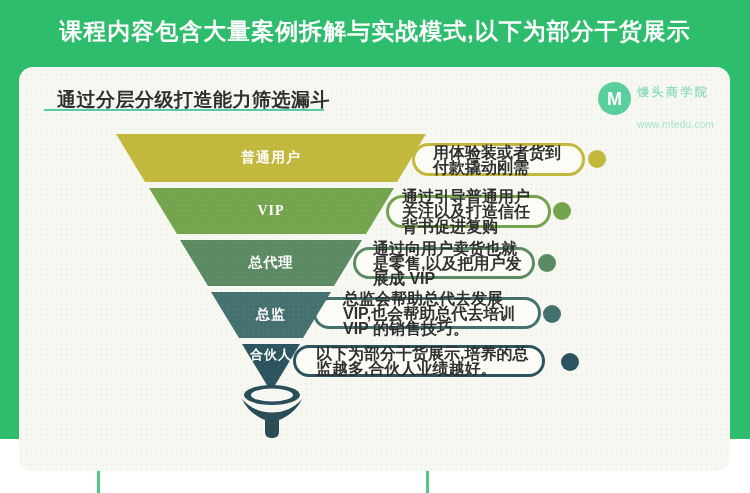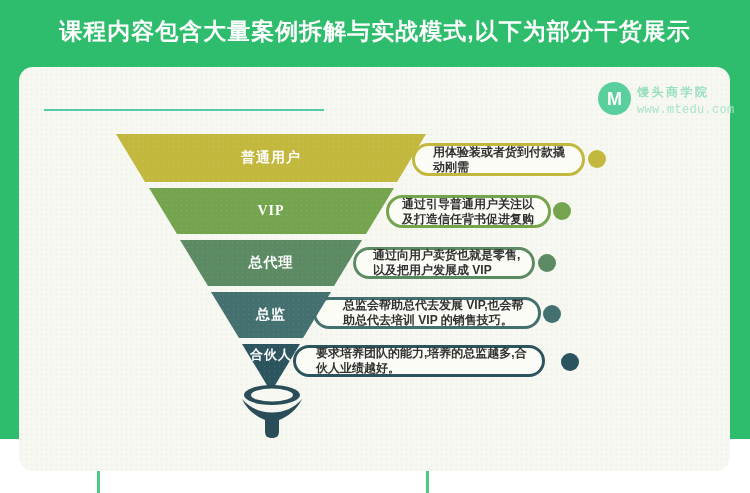--- a/index.html
+++ b/index.html
@@ -27,27 +27,27 @@
                 color:#2e2e2e; letter-spacing:0.5px; white-space:nowrap; }
   .title-underline { position:absolute; left:25px; top:42px; width:280px; height:2px; }
 
   
   .brand { position:absolute; left:579px; top:15px; display:flex; }
   .logo-circle { width:33px; height:33px; border-radius:50%; display:flex;
                  align-items:center; justify-content:center; }
   .logo-m { color:#ffffff; font-size:18px; font-weight:bold; line-height:1; }
   .brand-texts { margin-left:6px; padding-top:2px; }
   .brand-name { color:#98dfc0; font-size:12px; font-weight:bold; letter-spacing:2.5px; white-space:nowrap; }
-  .brand-url  { color:#a9e4cc; font-size:12px; letter-spacing:0.3px; margin-top:2px;font-family:Liberation Mono, monospace; }
+  .brand-url  { color:#a9e4cc; font-size:10px; letter-spacing:0.3px; margin-top:18px; }
 
   .diagram { position:absolute; inset:0; }
 
   
   .capsule { position:absolute; background:#fcfcf6; border:3px solid #888; border-radius:17px;
-             display:flex; align-items:center; font-size:12px; font-weight:bold; color:#303030;
+             display:flex; align-items:center; font-size:16px; font-weight:bold; color:#303030;
              line-height:15px; z-index:1; }
   .c1 { left:393px; top:76px;  width:173px; height:33px; padding:0 9px 0 18px; }
   .c2 { left:367px; top:128px; width:165px; height:33px; padding:0 9px 0 13px; }
   .c3 { left:334px; top:180px; width:182px; height:32px; padding:0 9px 0 17px; }
   .c4 { left:294px; top:230px; width:228px; height:32px; padding:0 9px 0 27px; }
   .c5 { left:274px; top:278px; width:252px; height:32px; padding:0 9px 0 20px; }
 
   
   .dot { position:absolute; width:18px; height:18px; border-radius:50%; z-index:1; }
   .d1 { left:569px; top:83px; } .d2 { left:534px; top:135px; } .d3 { left:519px; top:187px; }
@@ -82,20 +82,21 @@
 
   <div class="banner">
     <span class="banner-text">课程内容包含大量案例拆解与实战模式,以下为部分干货展示</span>
   </div>
 
   <div class="bline b1"></div>
   <div class="bline b2"></div>
 
   <div class="card">
 
+    <div class="page-title">通过分层分级打造能力筛选漏斗</div>
     <div class="title-underline" style="background: rgb(87, 201, 167);"></div>
 
     <div class="brand">
       <div class="logo-circle" style="background: rgb(88, 207, 156);">
         <span class="logo-m">M</span>
       </div>
       <div class="brand-texts">
         <div class="brand-name">馒头商学院</div>
         <div class="brand-url">www.mtedu.com</div>
       </div>
@@ -109,21 +110,21 @@
       <div class="capsule c2" style="border-color: rgb(116, 164, 78);">
         <span>通过引导普通用户关注以及打造信任背书促进复购</span>
       </div>
       <div class="capsule c3" style="border-color: rgb(91, 138, 99);">
         <span>通过向用户卖货也就是零售,以及把用户发展成 VIP</span>
       </div>
       <div class="capsule c4" style="border-color: rgb(68, 112, 111);">
         <span>总监会帮助总代去发展 VIP,也会帮助总代去培训 VIP 的销售技巧。</span>
       </div>
       <div class="capsule c5" style="border-color: rgb(44, 84, 95);">
-        <span>要求培养团队的能力,培养的总监越多,合伙人业绩越好。</span>
+        <span>以下为部分干货展示,培养的总监越多,合伙人业绩越好。</span>
       </div>
 
       <div class="dot d1" style="background: rgb(195, 184, 62);"></div>
       <div class="dot d2" style="background: rgb(116, 164, 78);"></div>
       <div class="dot d3" style="background: rgb(91, 138, 99);"></div>
       <div class="dot d4" style="background: rgb(68, 112, 111);"></div>
       <div class="dot d5" style="background: rgb(44, 84, 95);"></div>
 
       <div class="level l1" style="background-color: rgb(195, 184, 62);"></div>
       <div class="level l2" style="background-color: rgb(116, 164, 78);"></div>

